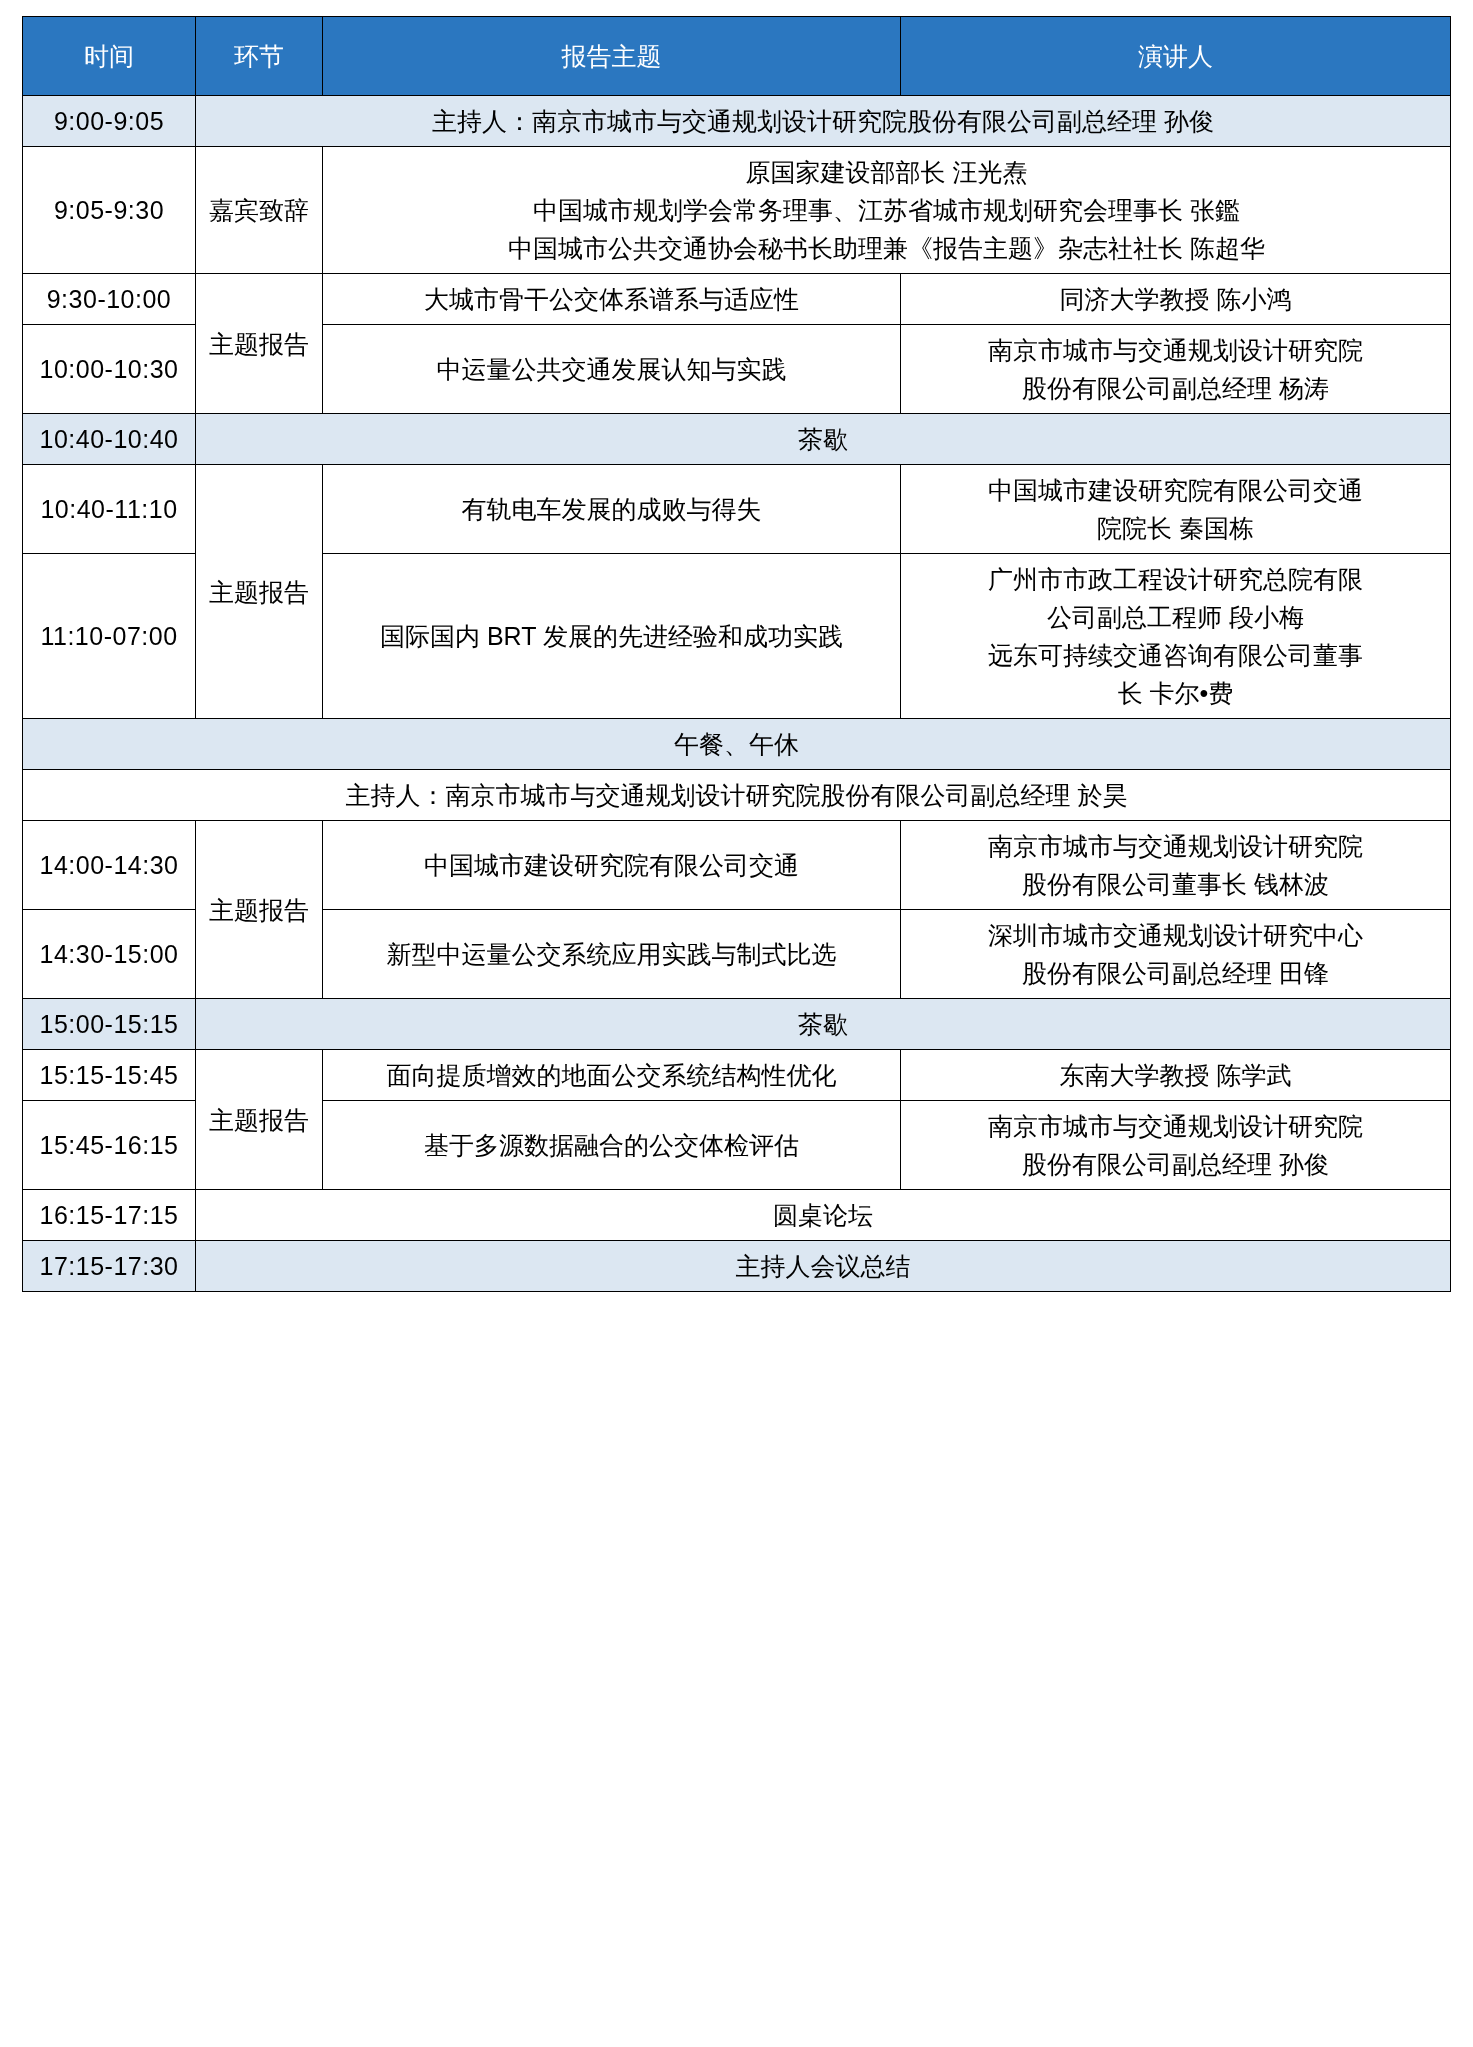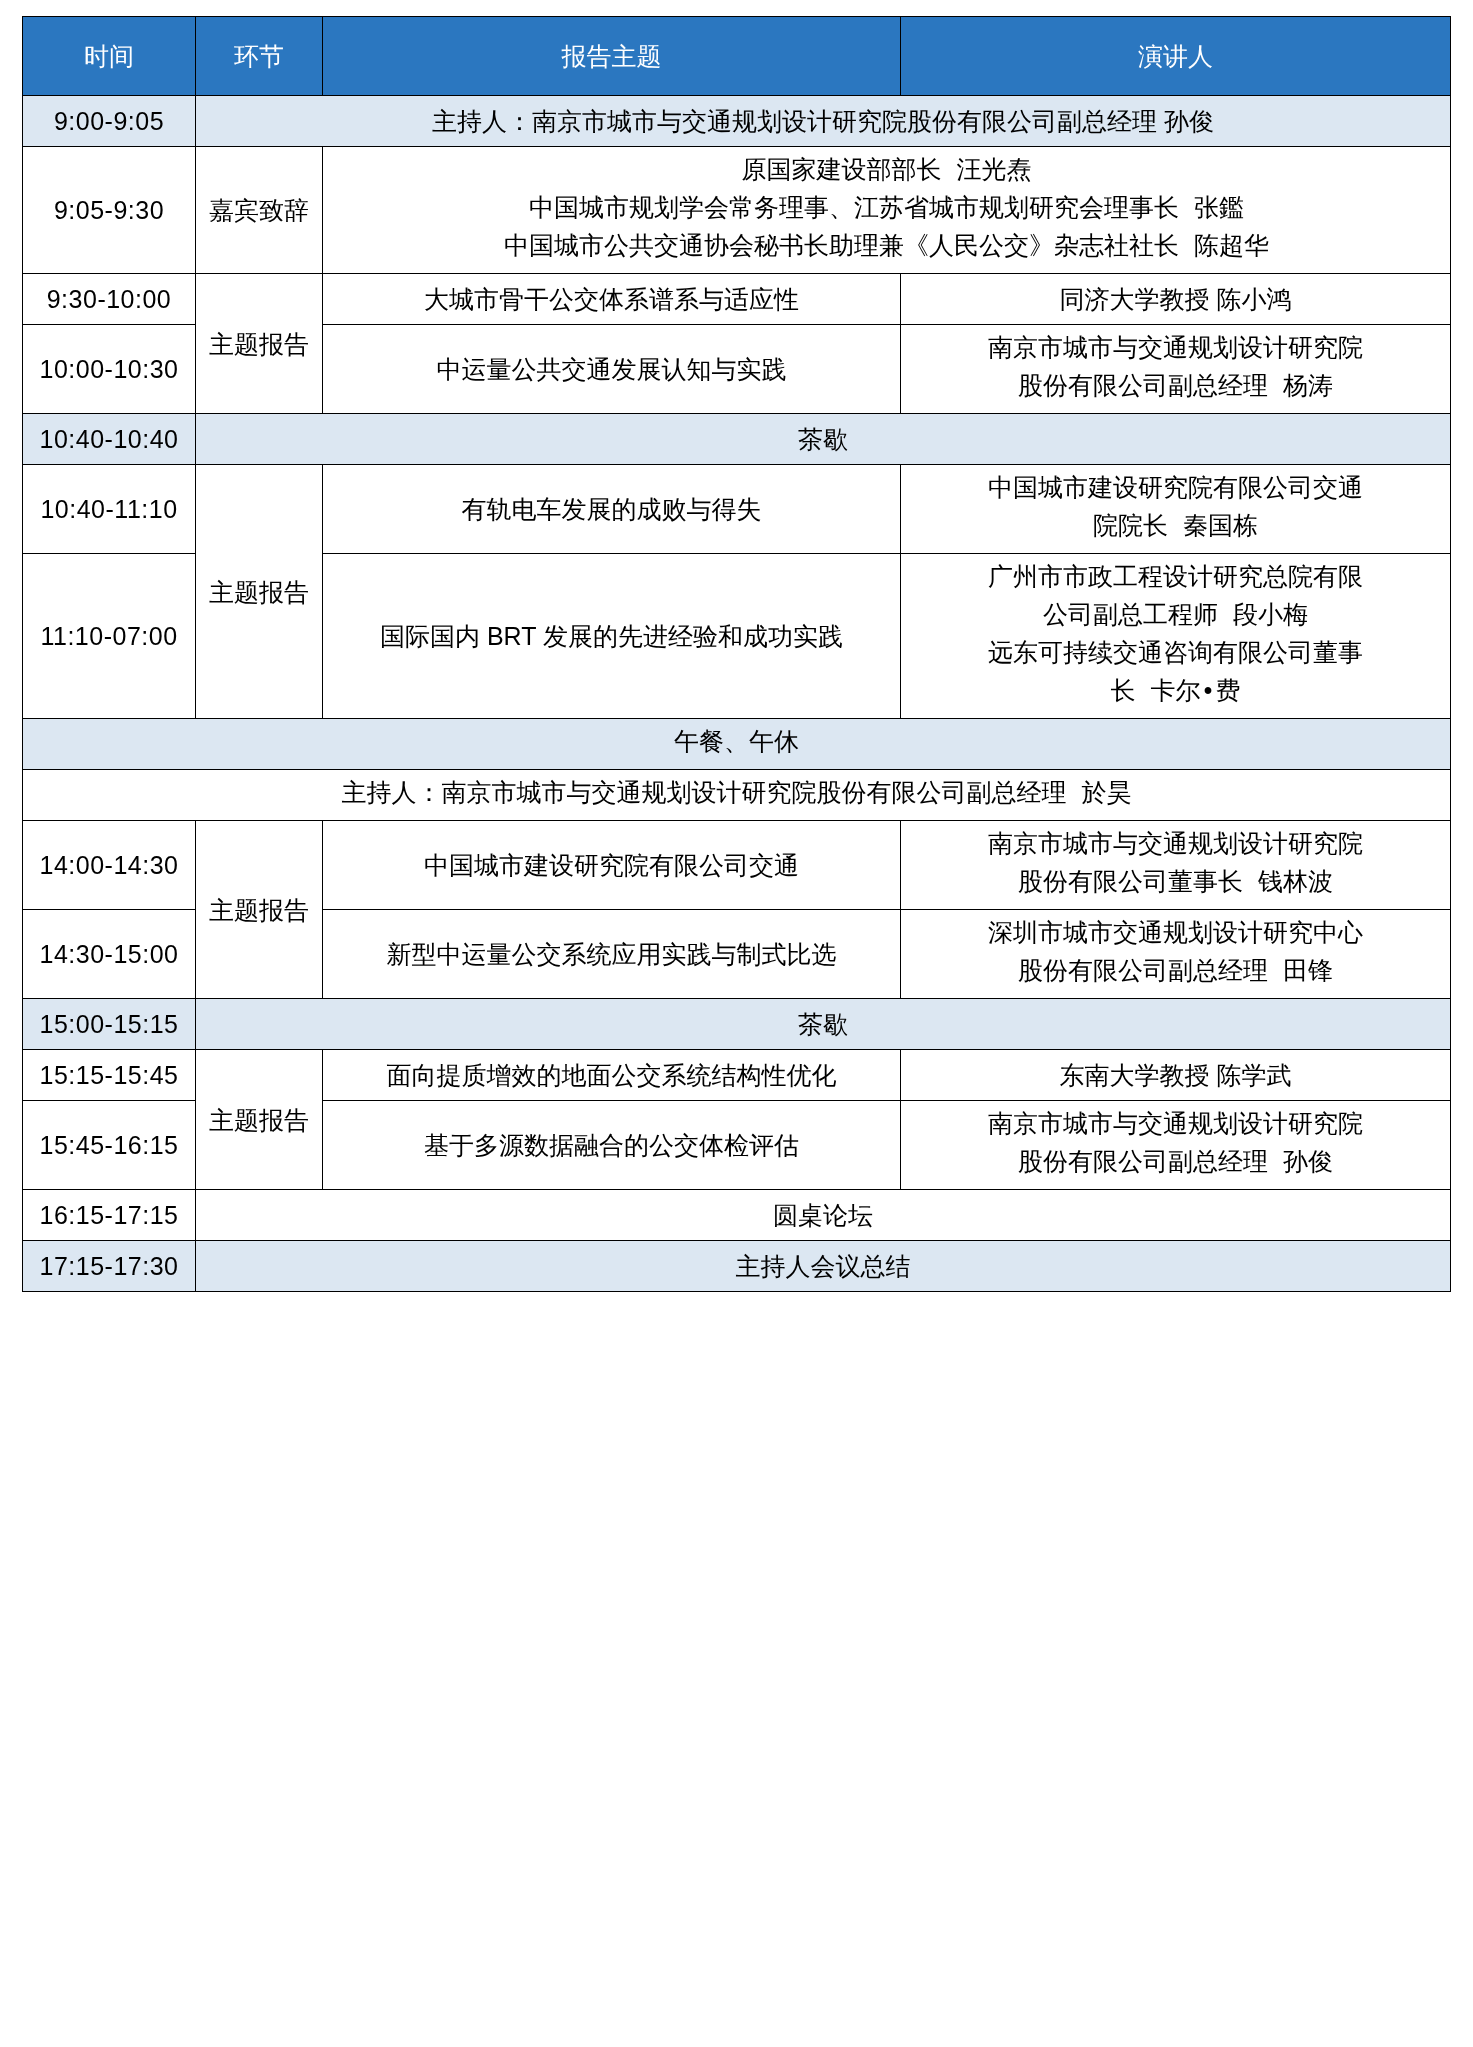--- a/index.html
+++ b/index.html
@@ -61,21 +61,21 @@
     margin-left: 44px;
   }
   tr.shade td {
     background: #dce7f2;
   }
   td.fullrow {
     font-size: 25px;
   }
   .ln { display: block; }
   .tall { line-height: 1.9; }
-  .pad-v { padding-top: 14px; padding-bottom: 14px; font-family: Liberation Mono, monospace; }
+  .pad-v { padding-top: 14px; padding-bottom: 14px; }
 </style>
 </head>
 <body>
 
 <div class="page">
   <table class="agenda">
     <colgroup>
       <col class="c-time">
         <col class="c-sess">
         <col class="c-topic">
@@ -95,21 +95,21 @@
         <td class="time">9:00-9:05</td>
         <td class="fullrow" colspan="3">主持人：南京市城市与交通规划设计研究院股份有限公司副总经理  孙俊</td>
       </tr>
 
       <tr>
         <td class="time">9:05-9:30</td>
         <td class="session">嘉宾致辞</td>
         <td class="topic tall pad-v" colspan="2">
           <span class="ln">原国家建设部部长  汪光焘</span>
           <span class="ln">中国城市规划学会常务理事、江苏省城市规划研究会理事长  张鑑</span>
-          <span class="ln">中国城市公共交通协会秘书长助理兼《人民公交》杂志社社长  陈超华</span>
+          <span class="ln">中国城市公共交通协会秘书长助理兼《报告主题》杂志社社长  陈超华</span>
         </td>
       </tr>
 
       <tr>
         <td class="time">9:30-10:00</td>
         <td class="session" rowspan="2">主题报告</td>
         <td class="topic">大城市骨干公交体系谱系与适应性</td>
         <td class="speaker">
           <span class="ln">同济大学教授  陈小鸿</span>
         </td>

